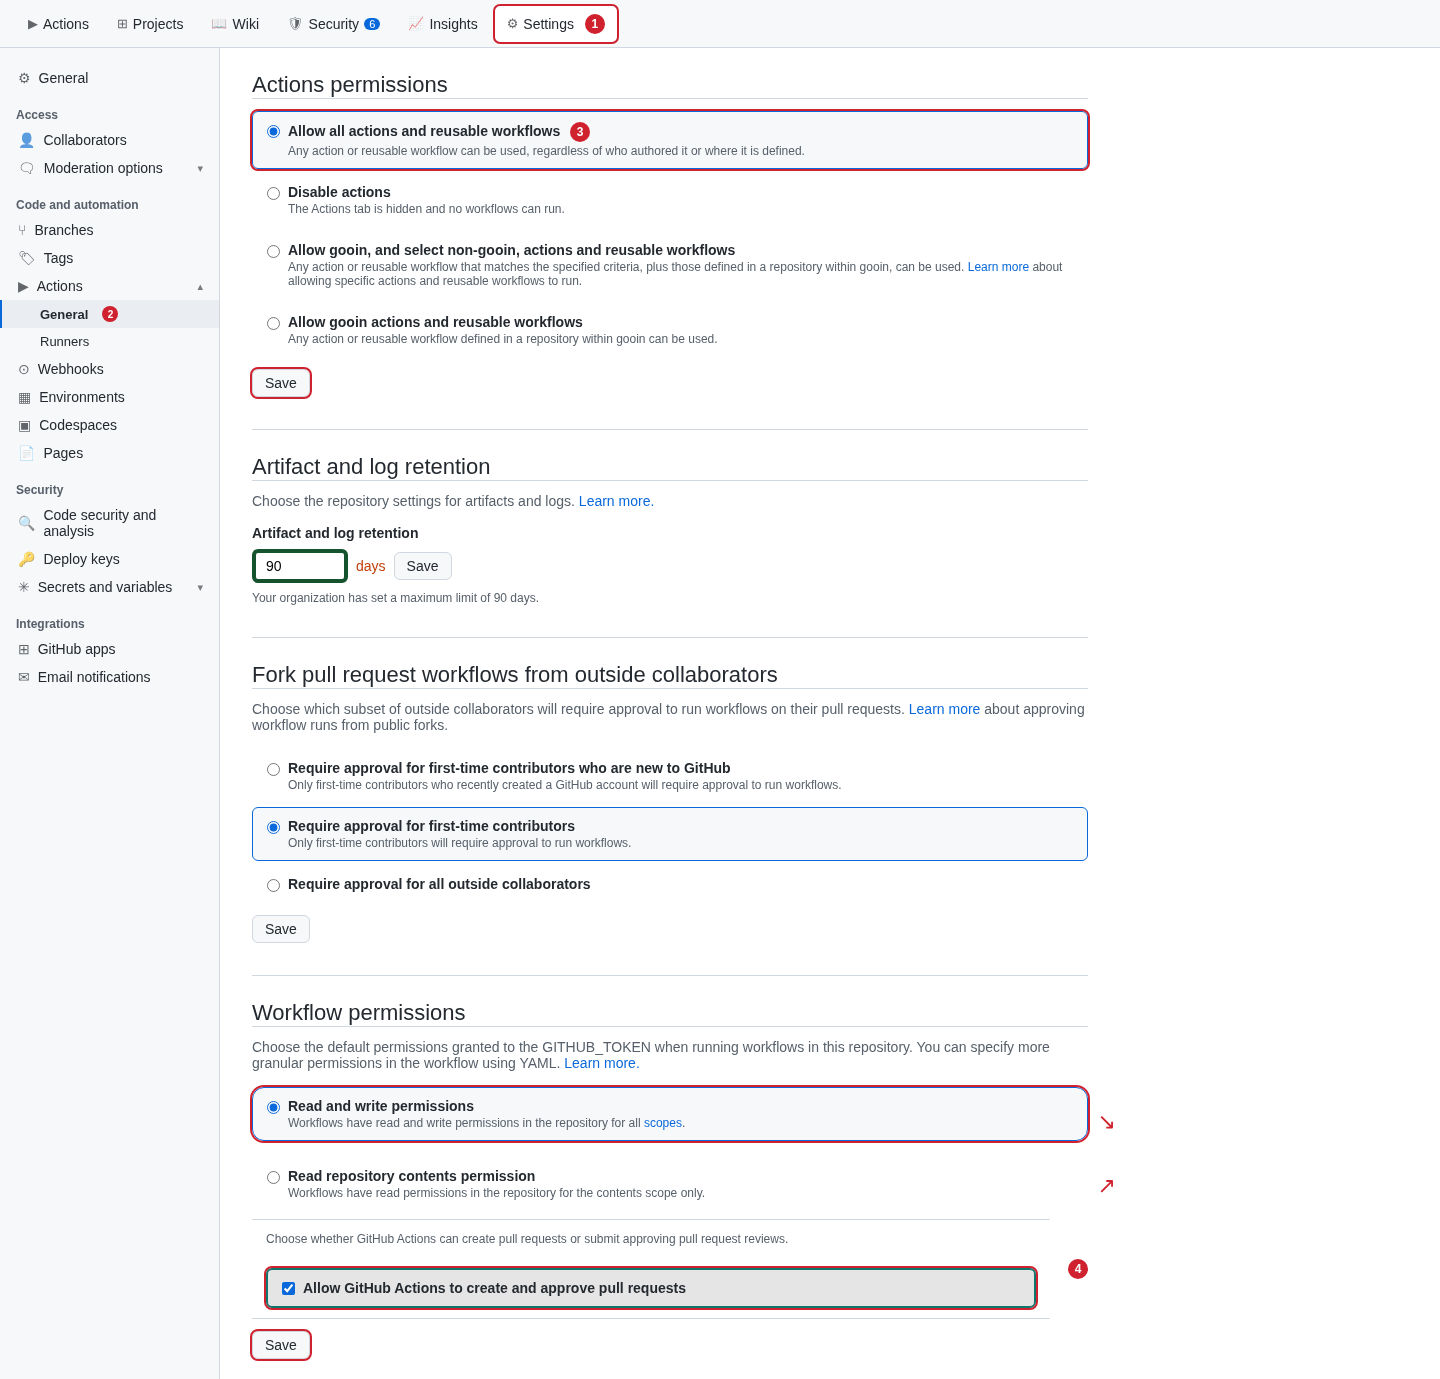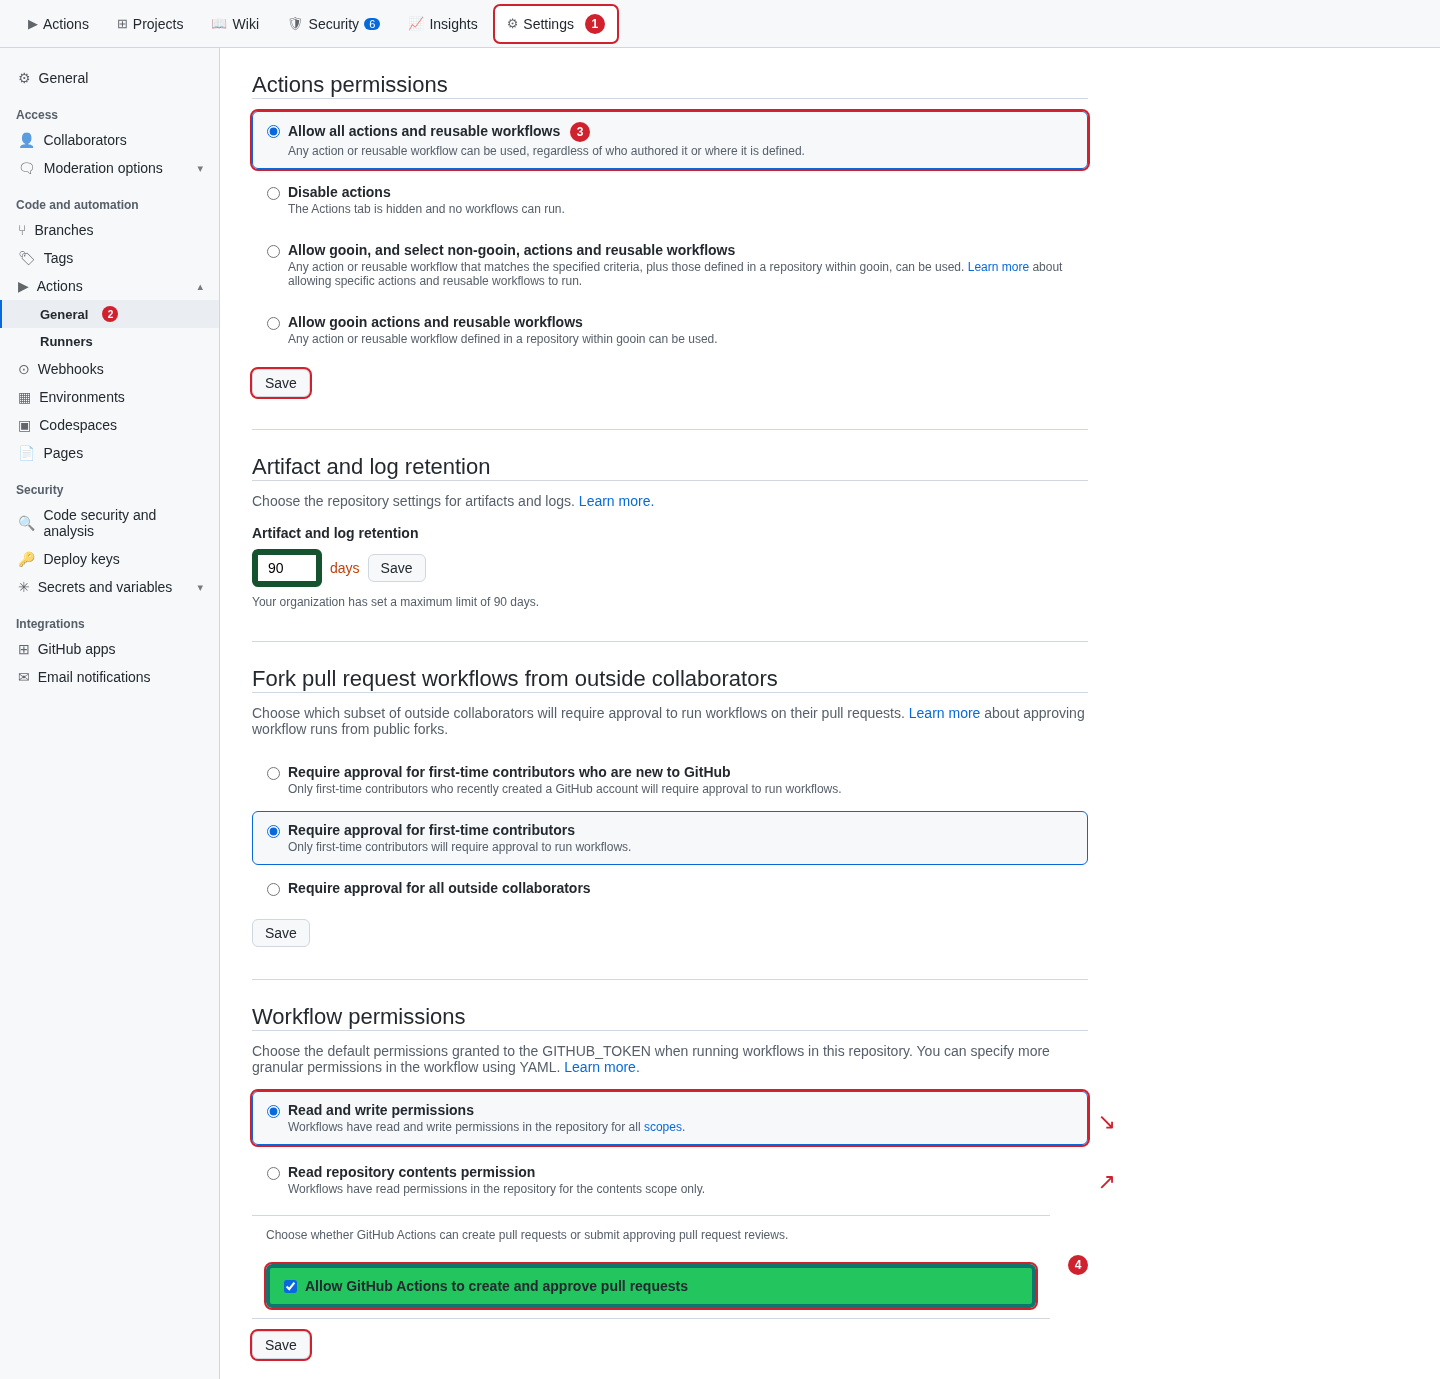--- a/index.html
+++ b/index.html
@@ -69,21 +69,21 @@
     }
     .sidebar-group-label {
       padding: 16px 16px 4px;
       font-size: 12px;
       font-weight: 600;
       color: #57606a;
       text-transform: none;
     }
     .sidebar-item-icon { font-size: 14px; opacity: 0.7; flex-shrink: 0; }
     .sidebar-chevron { margin-left: auto; font-size: 11px; opacity: 0.6; }
-    .sidebar-indent { padding-left: 38px; font-weight: bold; }
+    .sidebar-indent { padding-left: 38px; }
     .sidebar-sub { font-size: 13px; }
 
     
     .main-content {
       flex: 1;
       padding: 24px 32px;
       max-width: 900px;
     }
 
     
@@ -130,36 +130,36 @@
       background: #f6f8fa;
       cursor: pointer;
       color: #24292f;
     }
     .btn.outlined { outline: 2px solid #cf222e; }
 
     
     .input-group { display: flex; align-items: center; gap: 8px; margin: 8px 0; }
     .text-input {
       padding: 5px 10px;
-      border: 6px solid #14532d;
+      border: 4px solid #14532d;
       border-radius: 6px;
       font-size: 14px;
-      width: 70px;
+      width: 96px;
     }
     .input-suffix { font-size: 14px; color: #c2410c; }
 
     
     .checkbox-row {
       display: flex; align-items: flex-start; gap: 8px;
       padding: 10px 14px;
     }
     .checkbox-row.outlined {
-      border: 4px solid #0f766e;
-      border-radius: 6px;
-      background: #22c55e;
+      border: 2px solid #0f766e;
+      border-radius: 6px;
+      background: #e5e5e5;
       outline: 2px solid #cf222e;
     }
     .checkbox-row input[type="checkbox"] { margin-top: 2px; flex-shrink: 0; accent-color: #0969da; }
     .checkbox-label { font-size: 14px; font-weight: 600; }
 
     
     .subsection-label { font-size: 14px; font-weight: 600; margin-bottom: 6px; }
     .helper-text { font-size: 12px; color: #57606a; margin-top: 4px; }
 
     
@@ -419,21 +419,21 @@
 
     <section class="section">
       <h2 class="section-title">Workflow permissions</h2>
       <p class="section-desc">
         <span>Choose the default permissions granted to the GITHUB_TOKEN when running workflows in this repository. You can specify more granular permissions in the workflow using YAML.</span>
         <a href="#" class="link">Learn more.</a>
       </p>
 
       
       <div style="position:relative; display: inline-block; width: 100%;">
-        <div class="radio-option perm-box-selected" style="margin-bottom:8px;">
+        <div class="radio-option perm-box-selected" style="margin-bottom:16px;border-radius:12px;">
           <input type="radio" name="workflow-perm" checked="" style="">
           <div>
             <div class="radio-label">Read and write permissions</div>
             <div class="radio-desc">Workflows have read and write permissions in the repository for all <a href="#" class="link">scopes</a>.</div>
           </div>
         </div>
         
         <div style="position:absolute; right:-28px; top:50%; transform:translateY(-50%); display:flex; flex-direction:column; align-items:center;">
           <span class="arrow-annot">↘</span>
         </div>

